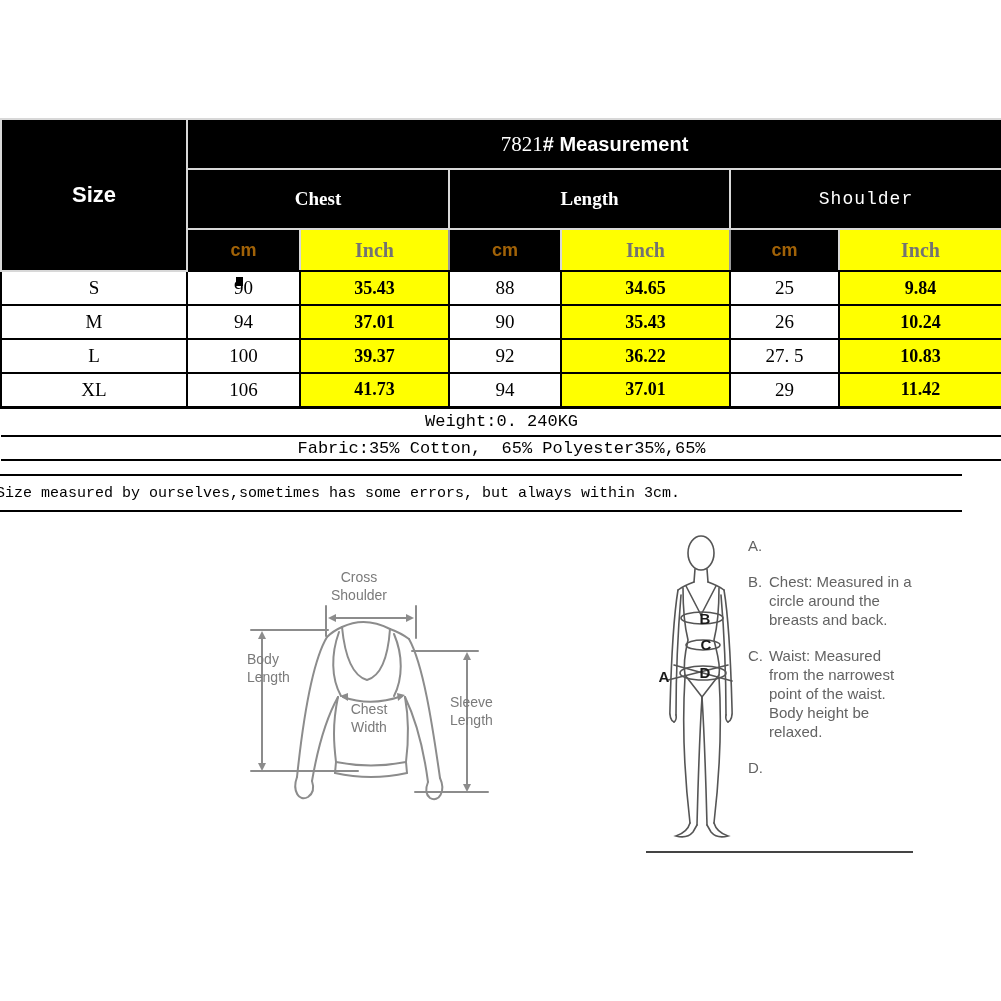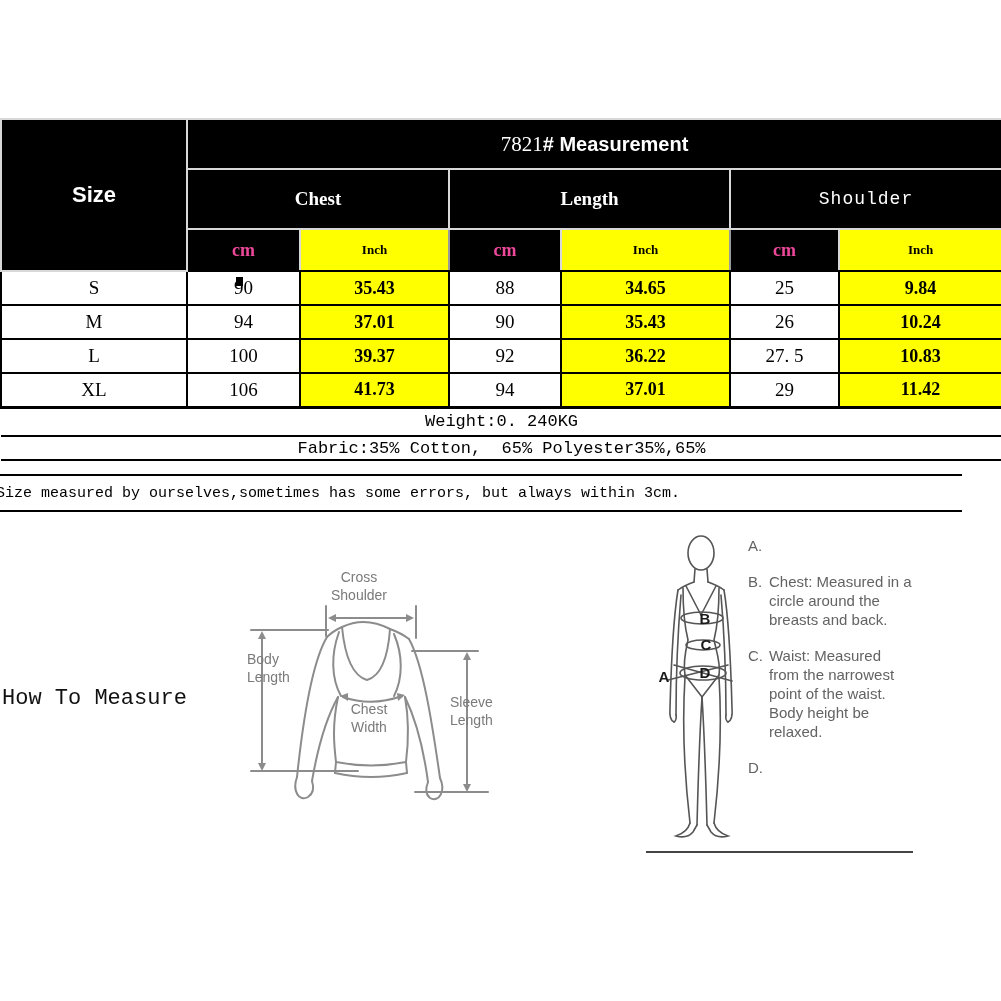--- a/index.html
+++ b/index.html
@@ -17,24 +17,24 @@
   tr.r-weight{height:29px;}
   tr.r-fabric{height:24px;}
 
   .hdr{background:#000;color:#fff;border:2px solid #d8d8d8;}
   .c-size{font-family:"Liberation Sans",sans-serif;font-weight:bold;font-size:22px;}
   .c-title{text-align:center;}
   .c-title .t-num{font-family:"Liberation Serif",serif;font-size:21px;font-weight:normal;}
   .c-title .t-rest{font-family:"Liberation Sans",sans-serif;font-size:20px;font-weight:bold;}
   .c-group-serif{font-family:"Liberation Serif",serif;font-weight:bold;font-size:19px;}
   .c-group-mono{font-family:"Liberation Mono",monospace;font-size:18px;letter-spacing:1px;}
-  .u-cm{background:#000;color:#ec4899;border:2px solid #d8d8d8;border-bottom:2px solid #000;
-        font-family:Liberation Serif, serif;font-weight:bold;font-size:18px;}
-  .u-inch{background:#ffff00;color:#000000;border:2px solid #9a9a9a;border-bottom:2px solid #000;
-        font-family:"Liberation Serif",serif;font-weight:bold;font-size:13px;}
+  .u-cm{background:#000;color:#a16207;border:2px solid #d8d8d8;border-bottom:2px solid #000;
+        font-family:Liberation Sans, sans-serif;font-weight:bold;font-size:18px;}
+  .u-inch{background:#ffff00;color:#737373;border:2px solid #9a9a9a;border-bottom:2px solid #000;
+        font-family:"Liberation Serif",serif;font-weight:bold;font-size:20px;}
 
   td.d{border:2px solid #000;font-family:"Liberation Serif",serif;font-size:19px;background:#fff;}
   td.d-inch{border:2px solid #000;font-family:"Liberation Serif",serif;font-weight:bold;font-size:18px;background:#ffff00;}
   tr.r-xl td{border-bottom:3px solid #000;}
   td.full{border-top:2px solid #000;border-bottom:2px solid #000;border-left:0;border-right:0;background:#fff;
         font-family:"Liberation Mono",monospace;font-size:17px;white-space:pre;}
   tr.r-weight td.full{border-top:3px solid #000;}
 
   .note-row{position:absolute;top:474px;left:0;width:962px;height:38px;box-sizing:border-box;
         border-top:2px solid #000;border-bottom:2px solid #000;display:flex;align-items:center;
@@ -141,21 +141,20 @@
     </tr>
     </tbody>
   </table>
 
   <div class="note-row">
     <span>Size measured by ourselves,sometimes has some errors, but always within 3cm.</span>
   </div>
 
   <div class="cursor-artifact"></div>
 
-  <div class="htm-heading">How To Measure</div>
 
   <svg class="garment-svg" width="280" height="280" viewBox="0 0 280 280">
     <g stroke="#8c8c8c" stroke-width="2" fill="none" stroke-linecap="round">
 
       <path d="M 117 67 Q 140 56 165 69"></path>
       <path d="M 117 67 C 120 98 128 116 142 120 C 156 116 163 97 165 69"></path>
       <path d="M 117 67 Q 108 71 102 77"></path>
       <path d="M 165 69 Q 176 73 184 79"></path>
       <path d="M 114 72 C 106 94 106 118 116 136"></path>
       <path d="M 169 74 C 178 95 178 118 169 136"></path>

